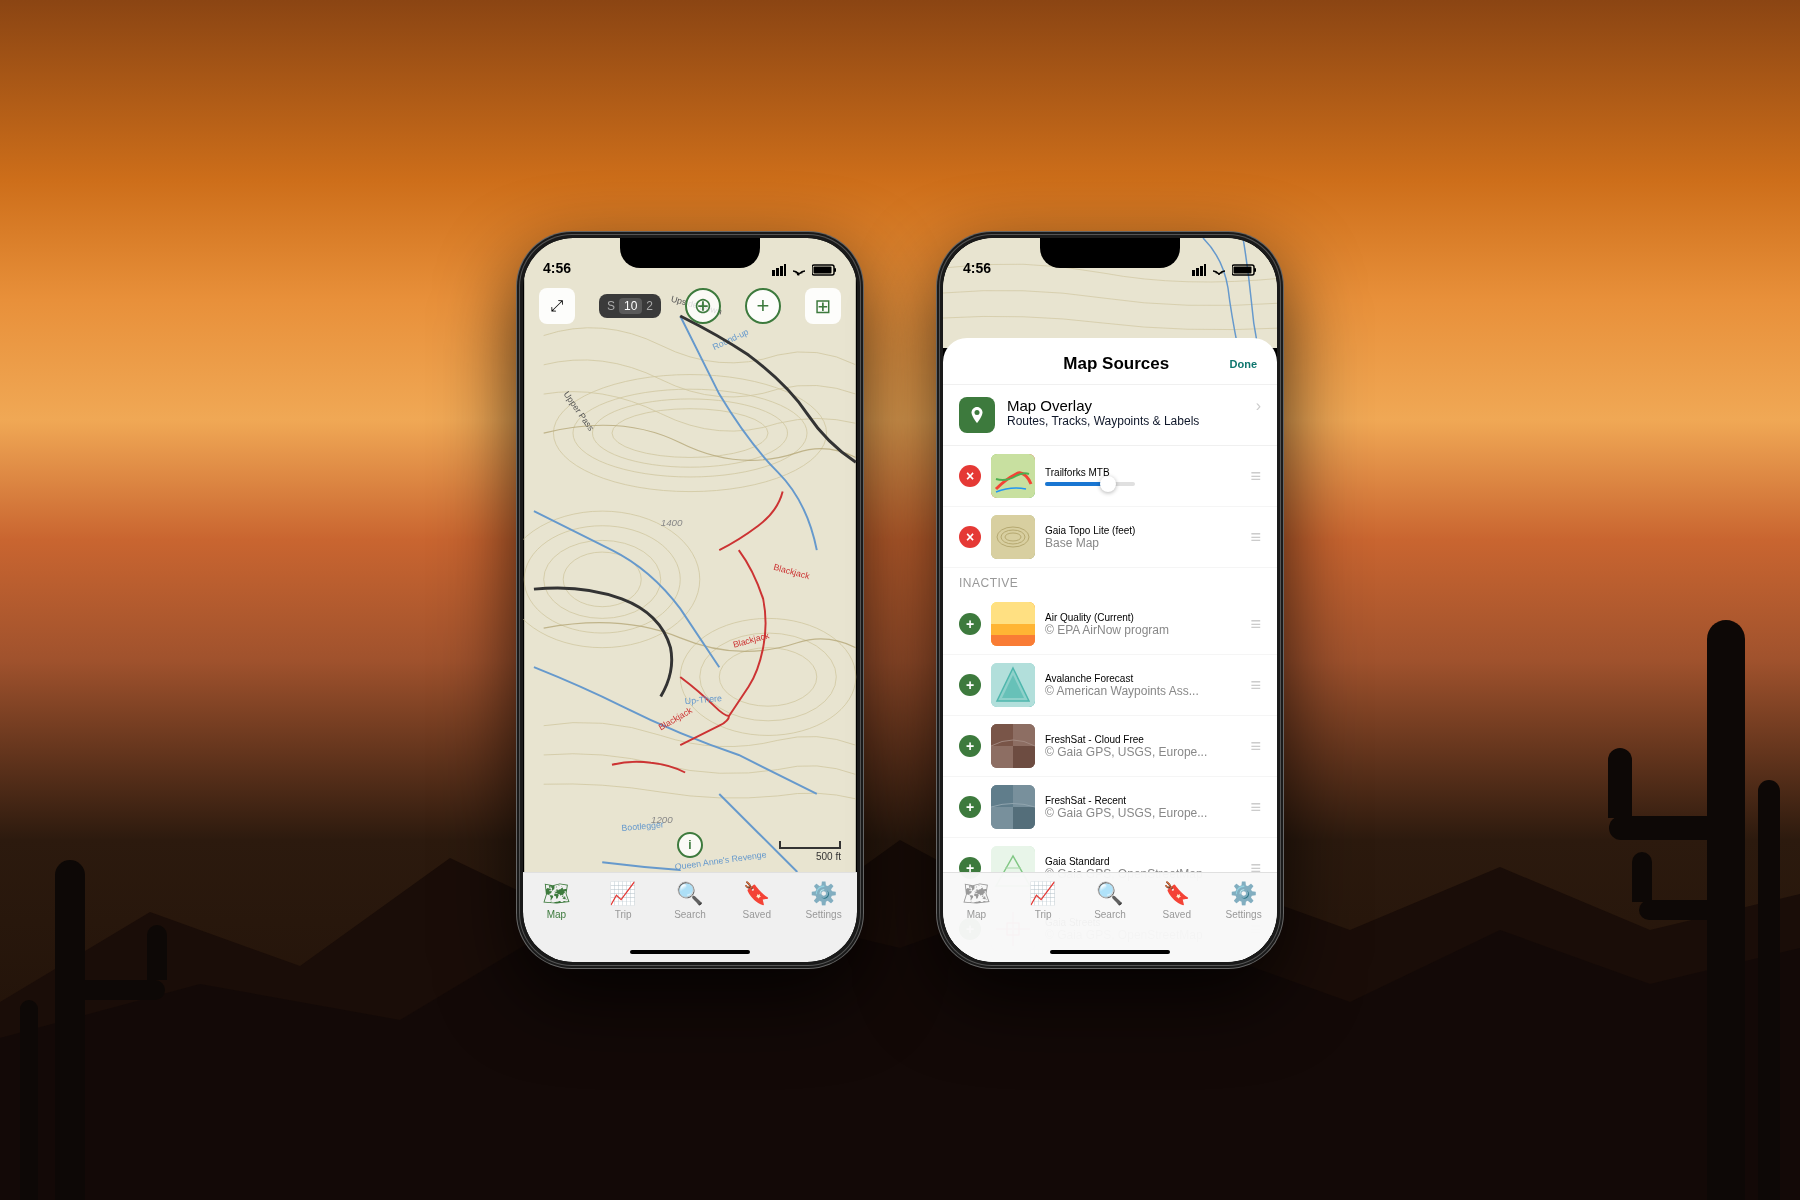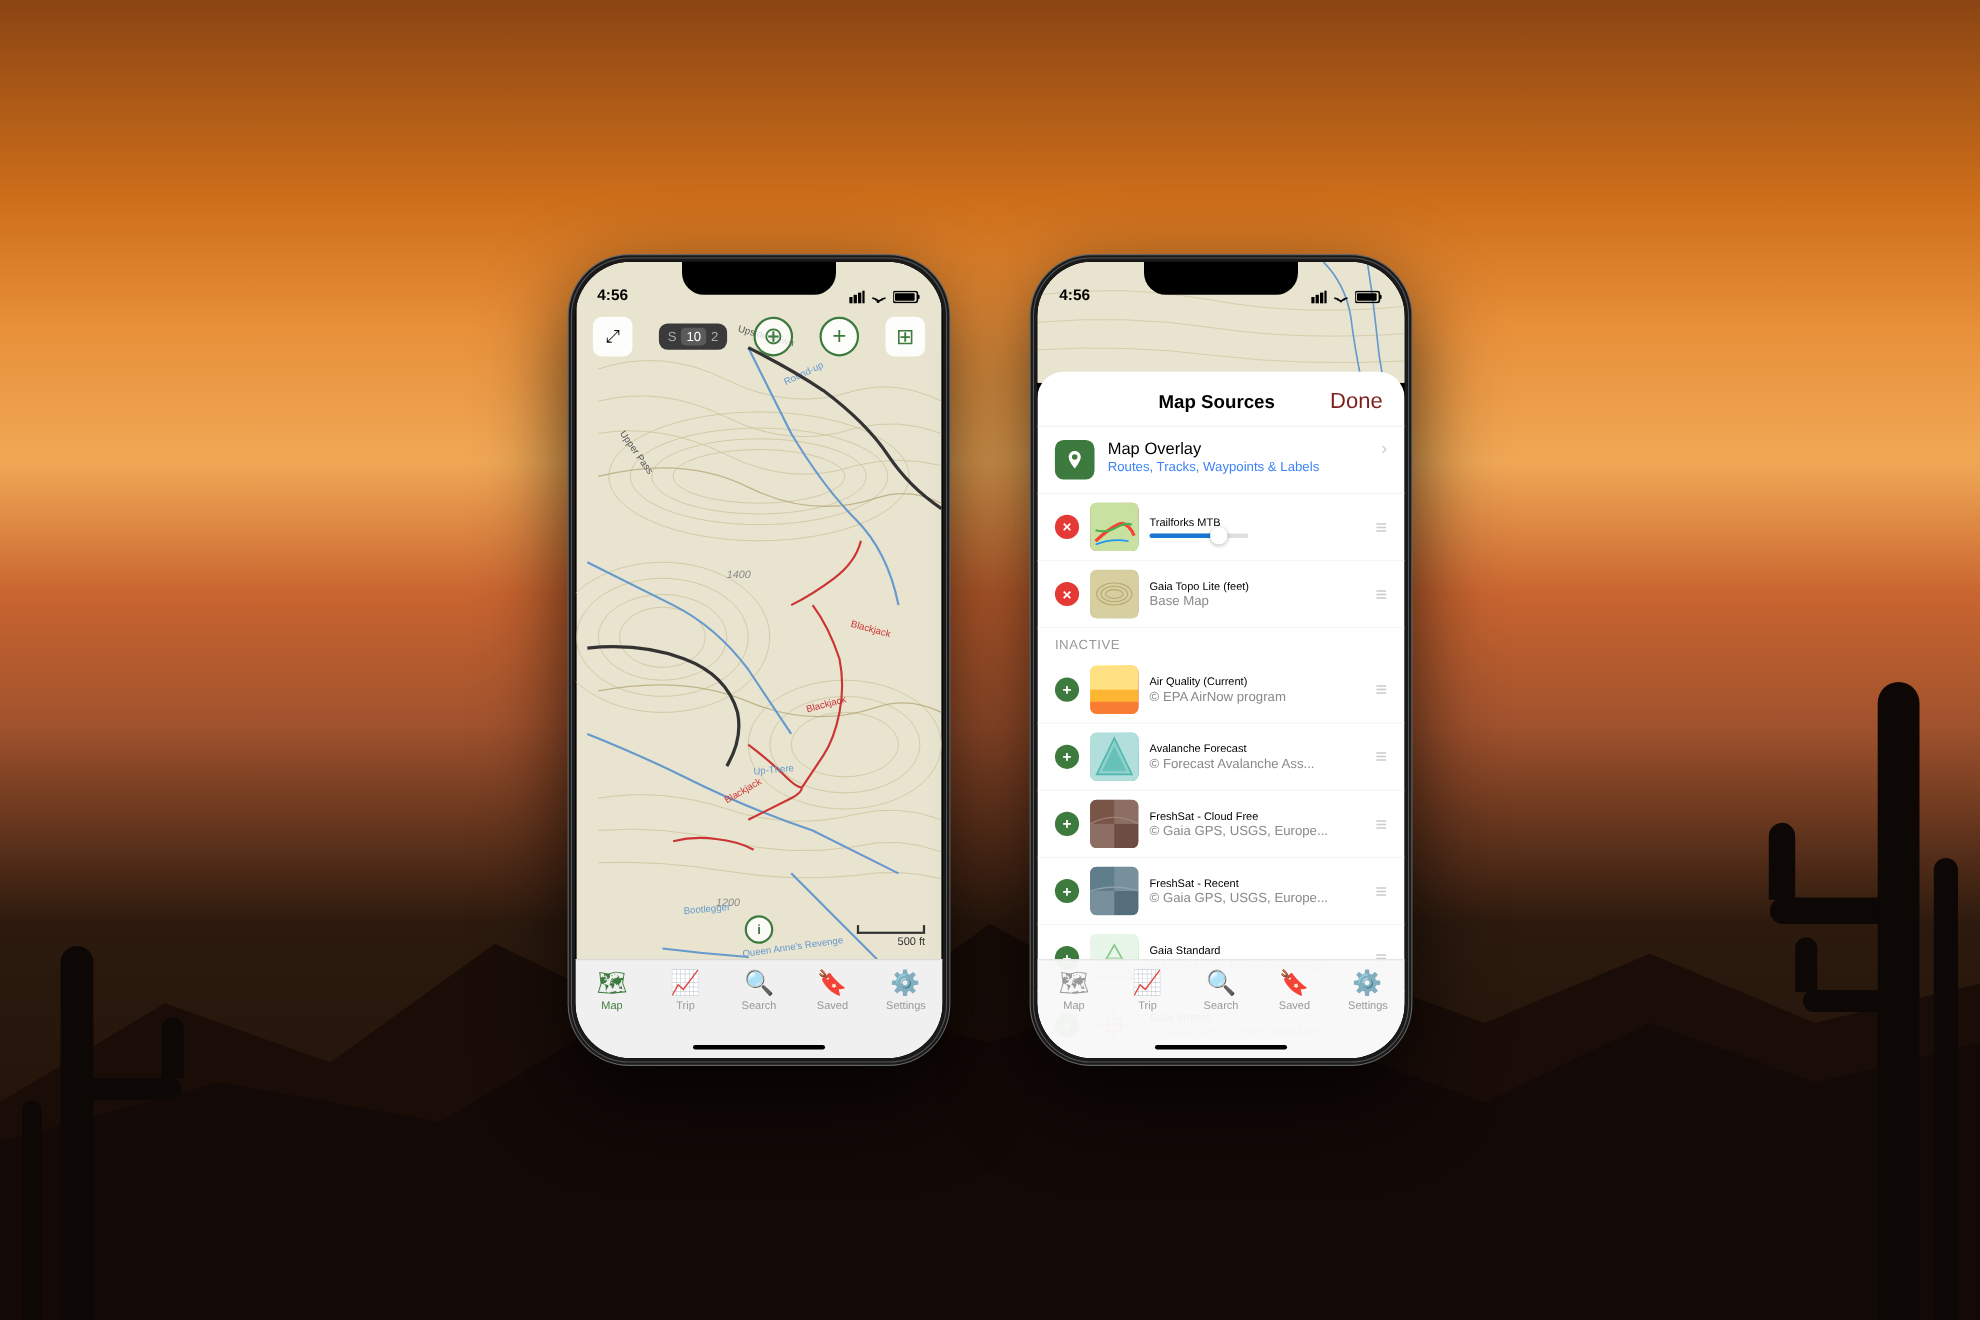--- a/index.html
+++ b/index.html
@@ -197,23 +197,23 @@
 
     .panel-title {
       font-size: 17px;
       font-weight: 600;
       color: #000;
       text-align: center;
       flex: 1;
     }
 
     .panel-done {
-      font-size: 20px;
-      color: #7f1d1d;
-      font-weight: 400;
+      font-size: 11px;
+      color: #0f766e;
+      font-weight: 700;
     }
 
     .panel-spacer {
       width: 40px;
     }
 
     
     .overlay-item {
       display: flex;
       align-items: flex-start;
@@ -240,21 +240,21 @@
     }
 
     .overlay-name {
       font-size: 15px;
       color: #000;
       font-weight: 400;
     }
 
     .overlay-sub {
       font-size: 12px;
-      color: #3b82f6;
+      color: #0f172a;
     }
 
     .overlay-chevron {
       color: #ccc;
       font-size: 16px;
     }
 
     
     .section-header {
       padding: 8px 16px 4px;
@@ -690,21 +690,21 @@
             <div class="source-add-btn">+</div>
             <div class="source-thumb thumb-avalanche">
               <svg width="44" height="44" viewBox="0 0 44 44">
                 <rect width="44" height="44" fill="#b2dfdb"></rect>
                 <polygon points="22,5 38,38 6,38" stroke="#26a69a" stroke-width="1.5" fill="#80cbc4" opacity="0.7"></polygon>
                 <polygon points="22,12 33,35 11,35" fill="#4db6ac" opacity="0.6"></polygon>
               </svg>
             </div>
             <div class="source-info">
               <div class="source-name">Avalanche Forecast</div>
-              <div class="source-sub">© Forecast Avalanche Ass...</div>
+              <div class="source-sub">© American Waypoints Ass...</div>
             </div>
             <div class="source-drag">≡</div>
           </div>
 
           <div class="source-item">
             <div class="source-add-btn">+</div>
             <div class="source-thumb thumb-freshsat-cf">
               <svg width="44" height="44" viewBox="0 0 44 44">
                 <rect width="44" height="44" fill="#8d6e63"></rect>
                 <rect x="0" y="0" width="22" height="22" fill="#795548"></rect>

